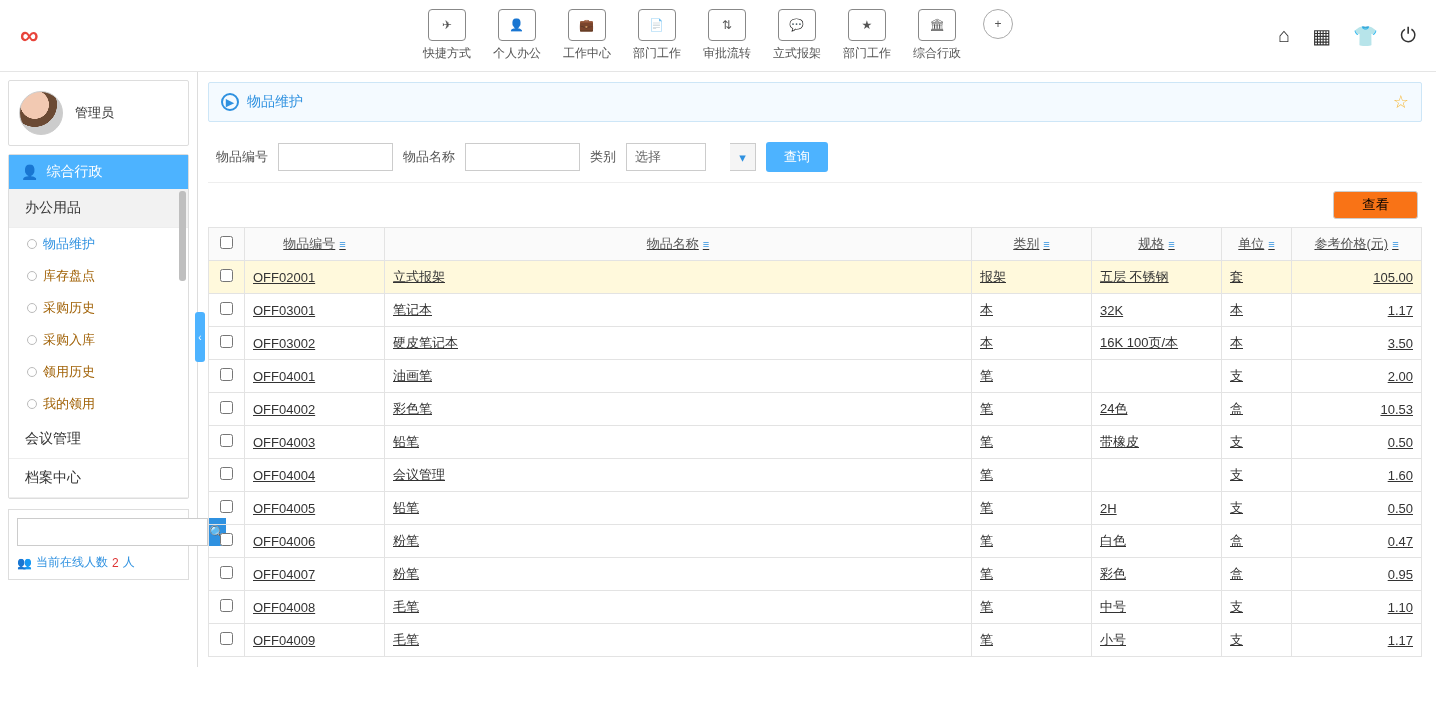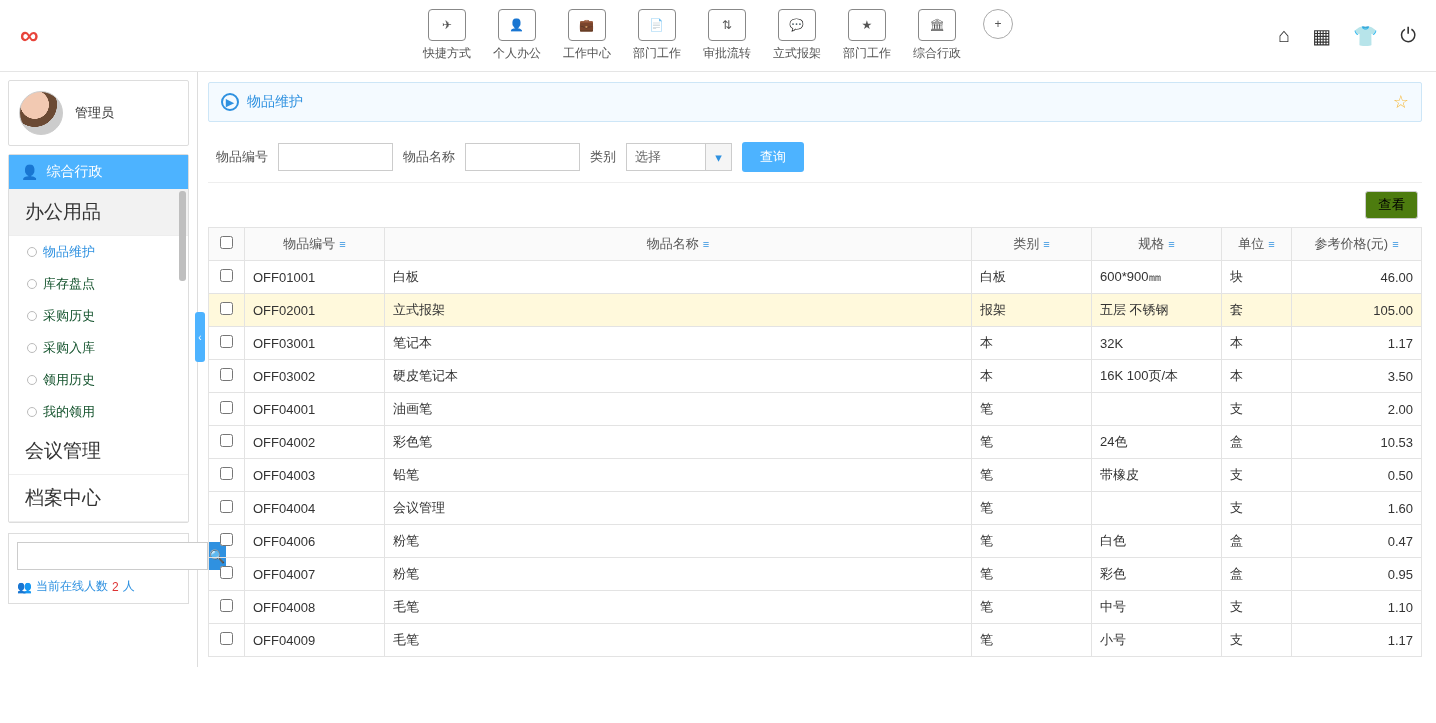--- a/index.html
+++ b/index.html
@@ -118,29 +118,29 @@
   display:flex;
   align-items:center;
   gap:8px;
   font-size:14px;
 }
 .side-menu { max-height: 400px; overflow:hidden; position:relative;}
 .side-scroll { position:absolute; right:2px; top:2px; width:7px; height:90px; background:#bfbfbf; border-radius:3px;}
 .side-group {
   padding: 10px 16px;
   border-bottom:1px solid #eee;
-  font-size:19px;
+  font-size:14px;
   color:#333;
   cursor:pointer;
 }
 .side-group.active { background:#f2f2f2; font-weight:500;}
 .side-leaf {
   padding: 7px 16px 7px 34px;
   font-size:13px;
-  color:#14532d;
+  color:#a16207;
   cursor:pointer;
   position:relative;
 }
 .side-leaf::before{
   content:""; position:absolute; left:18px; top:50%; transform:translateY(-50%);
   width:8px;height:8px;border:1px solid #bbb;border-radius:50%;
 }
 .side-leaf.active { color:#2f91e0;}
 .search-box {
   border:1px solid #ddd;
@@ -181,38 +181,38 @@
   display:flex;
   align-items:center;
   gap:10px;
   padding:10px 8px;
   border-bottom:1px solid #eee;
 }
 .filter-bar label { color:#555;}
 .filter-bar input[type=text]{
   border:1px solid #ccc;height:28px;width:115px;padding:0 6px;
 }
-.select-wrap{display:flex;}
+.select-wrap{display:flex;gap:24px;}
 .select-wrap .sel{
   border:1px solid #ccc;height:28px;width:80px;padding:4px 8px;color:#666;background:#fff;
 }
 .select-wrap .sel-btn{
   border:1px solid #ccc;border-left:none;width:26px;height:28px;display:flex;align-items:center;justify-content:center;background:#f5f5f5;color:#2f91e0;cursor:pointer;
 }
 .btn-primary{
   background:#4db3ff;color:#fff;border:none;border-radius:3px;height:30px;padding:0 18px;cursor:pointer;font-size:13px;
 }
 .toolbar-right{
   display:flex;justify-content:flex-end;padding:8px 4px;
 }
 .btn-plain{
-  border:1px solid #ccc;background:#4d7c0f;padding:4px 12px;border-radius:3px;cursor:pointer;
+  border:1px solid #ccc;background:#f97316;padding:4px 28px;border-radius:3px;cursor:pointer;
 }
 table.data{
-  width:100%; border-collapse:collapse; font-size:13px;
+  width:100%; border-collapse:collapse; font-size:13px;text-decoration:underline;
 }
 table.data th, table.data td{
   border:1px solid #e3e3e3; padding:7px 8px;
 }
 table.data th{
   background:#fafafa; color:#555; font-weight:500; position:relative;
 }
 .sort-icon{ color:#2f91e0; font-size:11px; margin-left:4px;}
 table.data tr.highlight td{ background:#fff9dc;}
 table.data td.num{ text-align:right;}
@@ -340,29 +340,20 @@
           <th class="chk"><input type="checkbox" style=""></th>
           <th style="width:140px"><span>物品编号</span><span class="sort-icon">≡</span></th>
           <th><span>物品名称</span><span class="sort-icon">≡</span></th>
           <th style="width:120px"><span>类别</span><span class="sort-icon">≡</span></th>
           <th style="width:130px"><span>规格</span><span class="sort-icon">≡</span></th>
           <th style="width:70px"><span>单位</span><span class="sort-icon">≡</span></th>
           <th style="width:130px"><span>参考价格(元)</span><span class="sort-icon">≡</span></th>
         </tr>
       </thead>
       <tbody id="tbody">
-          <tr>
-            <td class="chk"><input type="checkbox" style=""></td>
-            <td>OFF01001</td>
-            <td>白板</td>
-            <td>白板</td>
-            <td>600*900㎜</td>
-            <td>块</td>
-            <td class="num">46.00</td>
-          </tr>
           <tr class="highlight">
             <td class="chk"><input type="checkbox" style=""></td>
             <td>OFF02001</td>
             <td>立式报架</td>
             <td>报架</td>
             <td>五层 不锈钢</td>
             <td>套</td>
             <td class="num">105.00</td>
           </tr>
           <tr>
@@ -414,20 +405,29 @@
             <td class="chk"><input type="checkbox" style=""></td>
             <td>OFF04004</td>
             <td>会议管理</td>
             <td>笔</td>
             <td></td>
             <td>支</td>
             <td class="num">1.60</td>
           </tr>
           <tr>
             <td class="chk"><input type="checkbox" style=""></td>
+            <td>OFF04005</td>
+            <td>铅笔</td>
+            <td>笔</td>
+            <td>2H</td>
+            <td>支</td>
+            <td class="num">0.50</td>
+          </tr>
+          <tr>
+            <td class="chk"><input type="checkbox" style=""></td>
             <td>OFF04006</td>
             <td>粉笔</td>
             <td>笔</td>
             <td>白色</td>
             <td>盒</td>
             <td class="num">0.47</td>
           </tr>
           <tr>
             <td class="chk"><input type="checkbox" style=""></td>
             <td>OFF04007</td>

